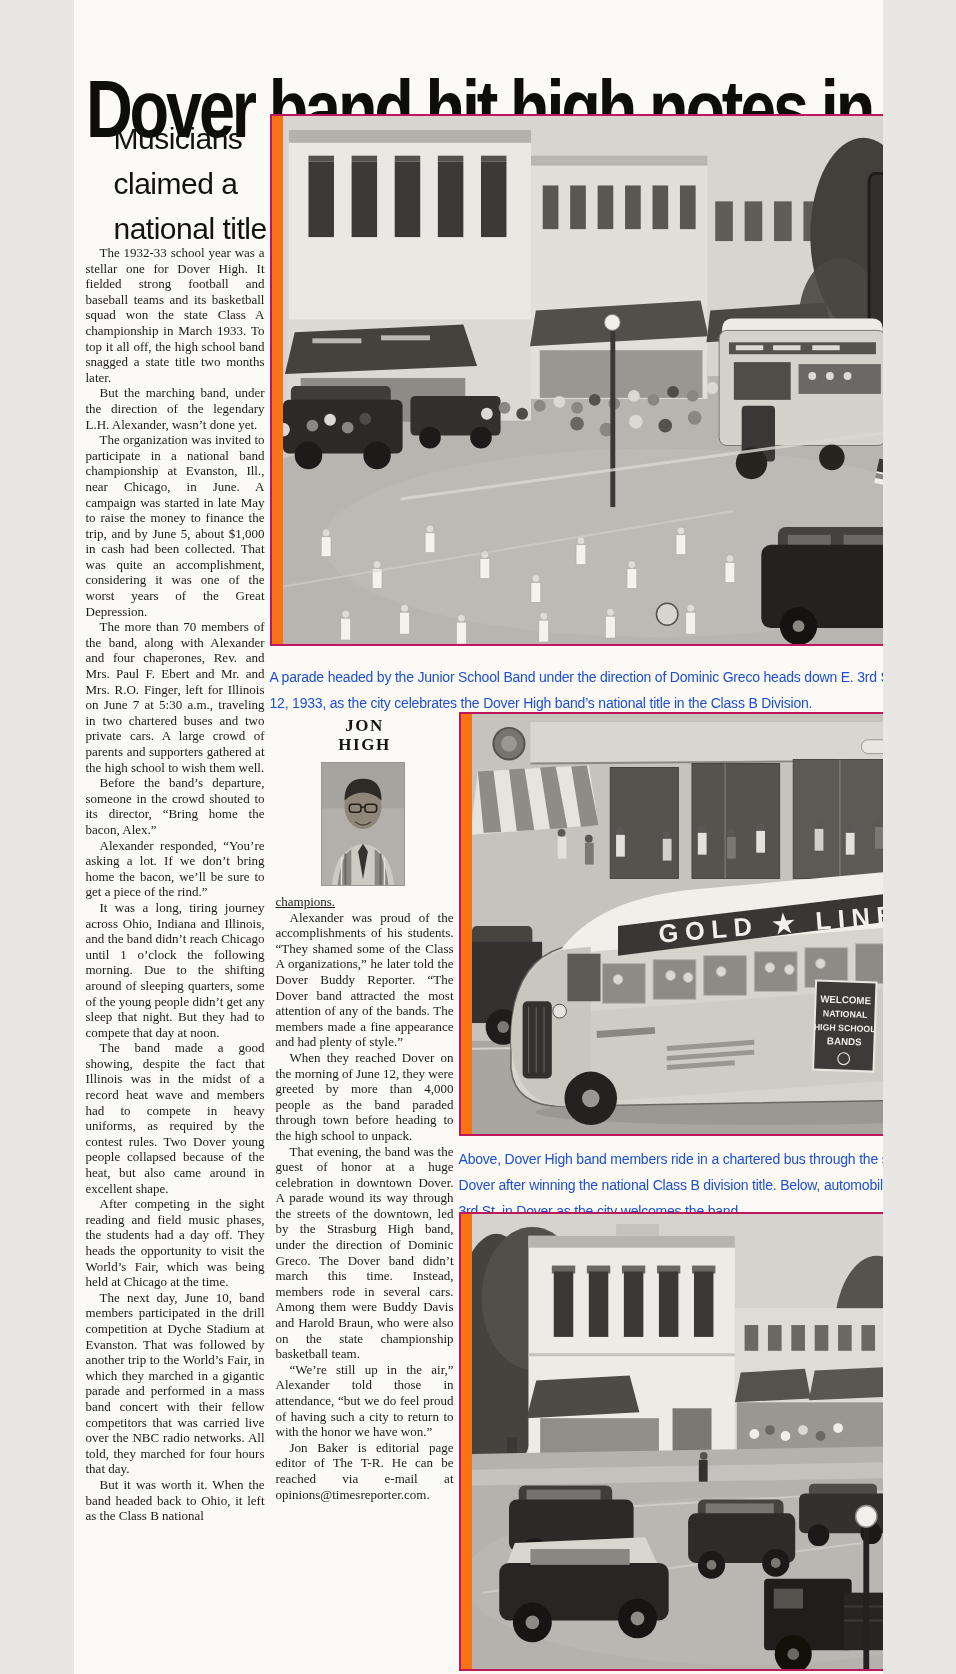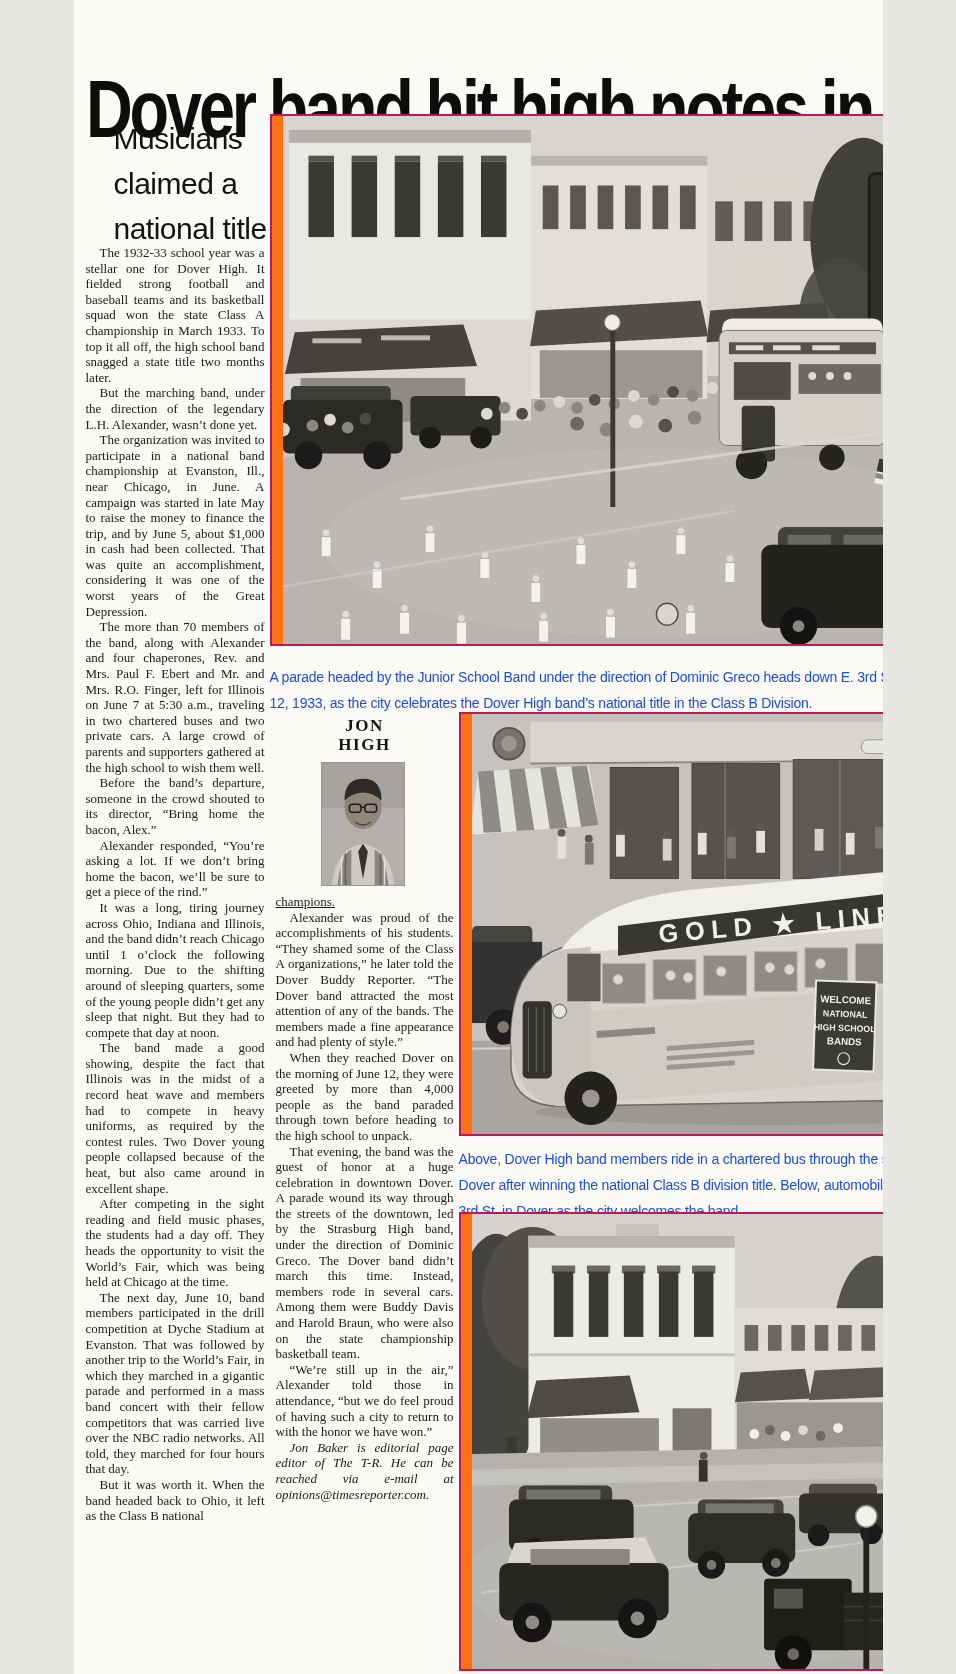--- a/index.html
+++ b/index.html
@@ -21,21 +21,21 @@
     font-family:"Liberation Sans",sans-serif;font-weight:400;
     font-size:30px;line-height:45px;letter-spacing:-0.5px;color:#121211;margin-left:36px;
   }
   
   .col{
     position:absolute;text-align:justify;hyphens:auto;
     font-size:13px;line-height:15.6px;color:#1b1a18;
   }
   .col p{margin:0;text-indent:14px;}
   .col p.noindent{text-indent:0;text-decoration:underline;}
-  .col p.tagline{font-style:italic;}
+  .col p.tagline{}
   .left-col{left:12px;top:245px;width:179px;}
   .mid-col{left:202px;top:894px;width:178px;}
   
   .photo{position:absolute;border:2px solid #be185d;box-sizing:border-box;background:#f97316;padding-left:11px;}
   .photo svg{display:block;width:100%;height:100%;}
   .top-photo{left:196px;top:114px;width:754px;height:532px;}
   .bus-photo{left:385px;top:712px;width:565px;height:424px;}
   .bottom-photo{left:385px;top:1212px;width:567px;height:459px;}
   
   .credit{

